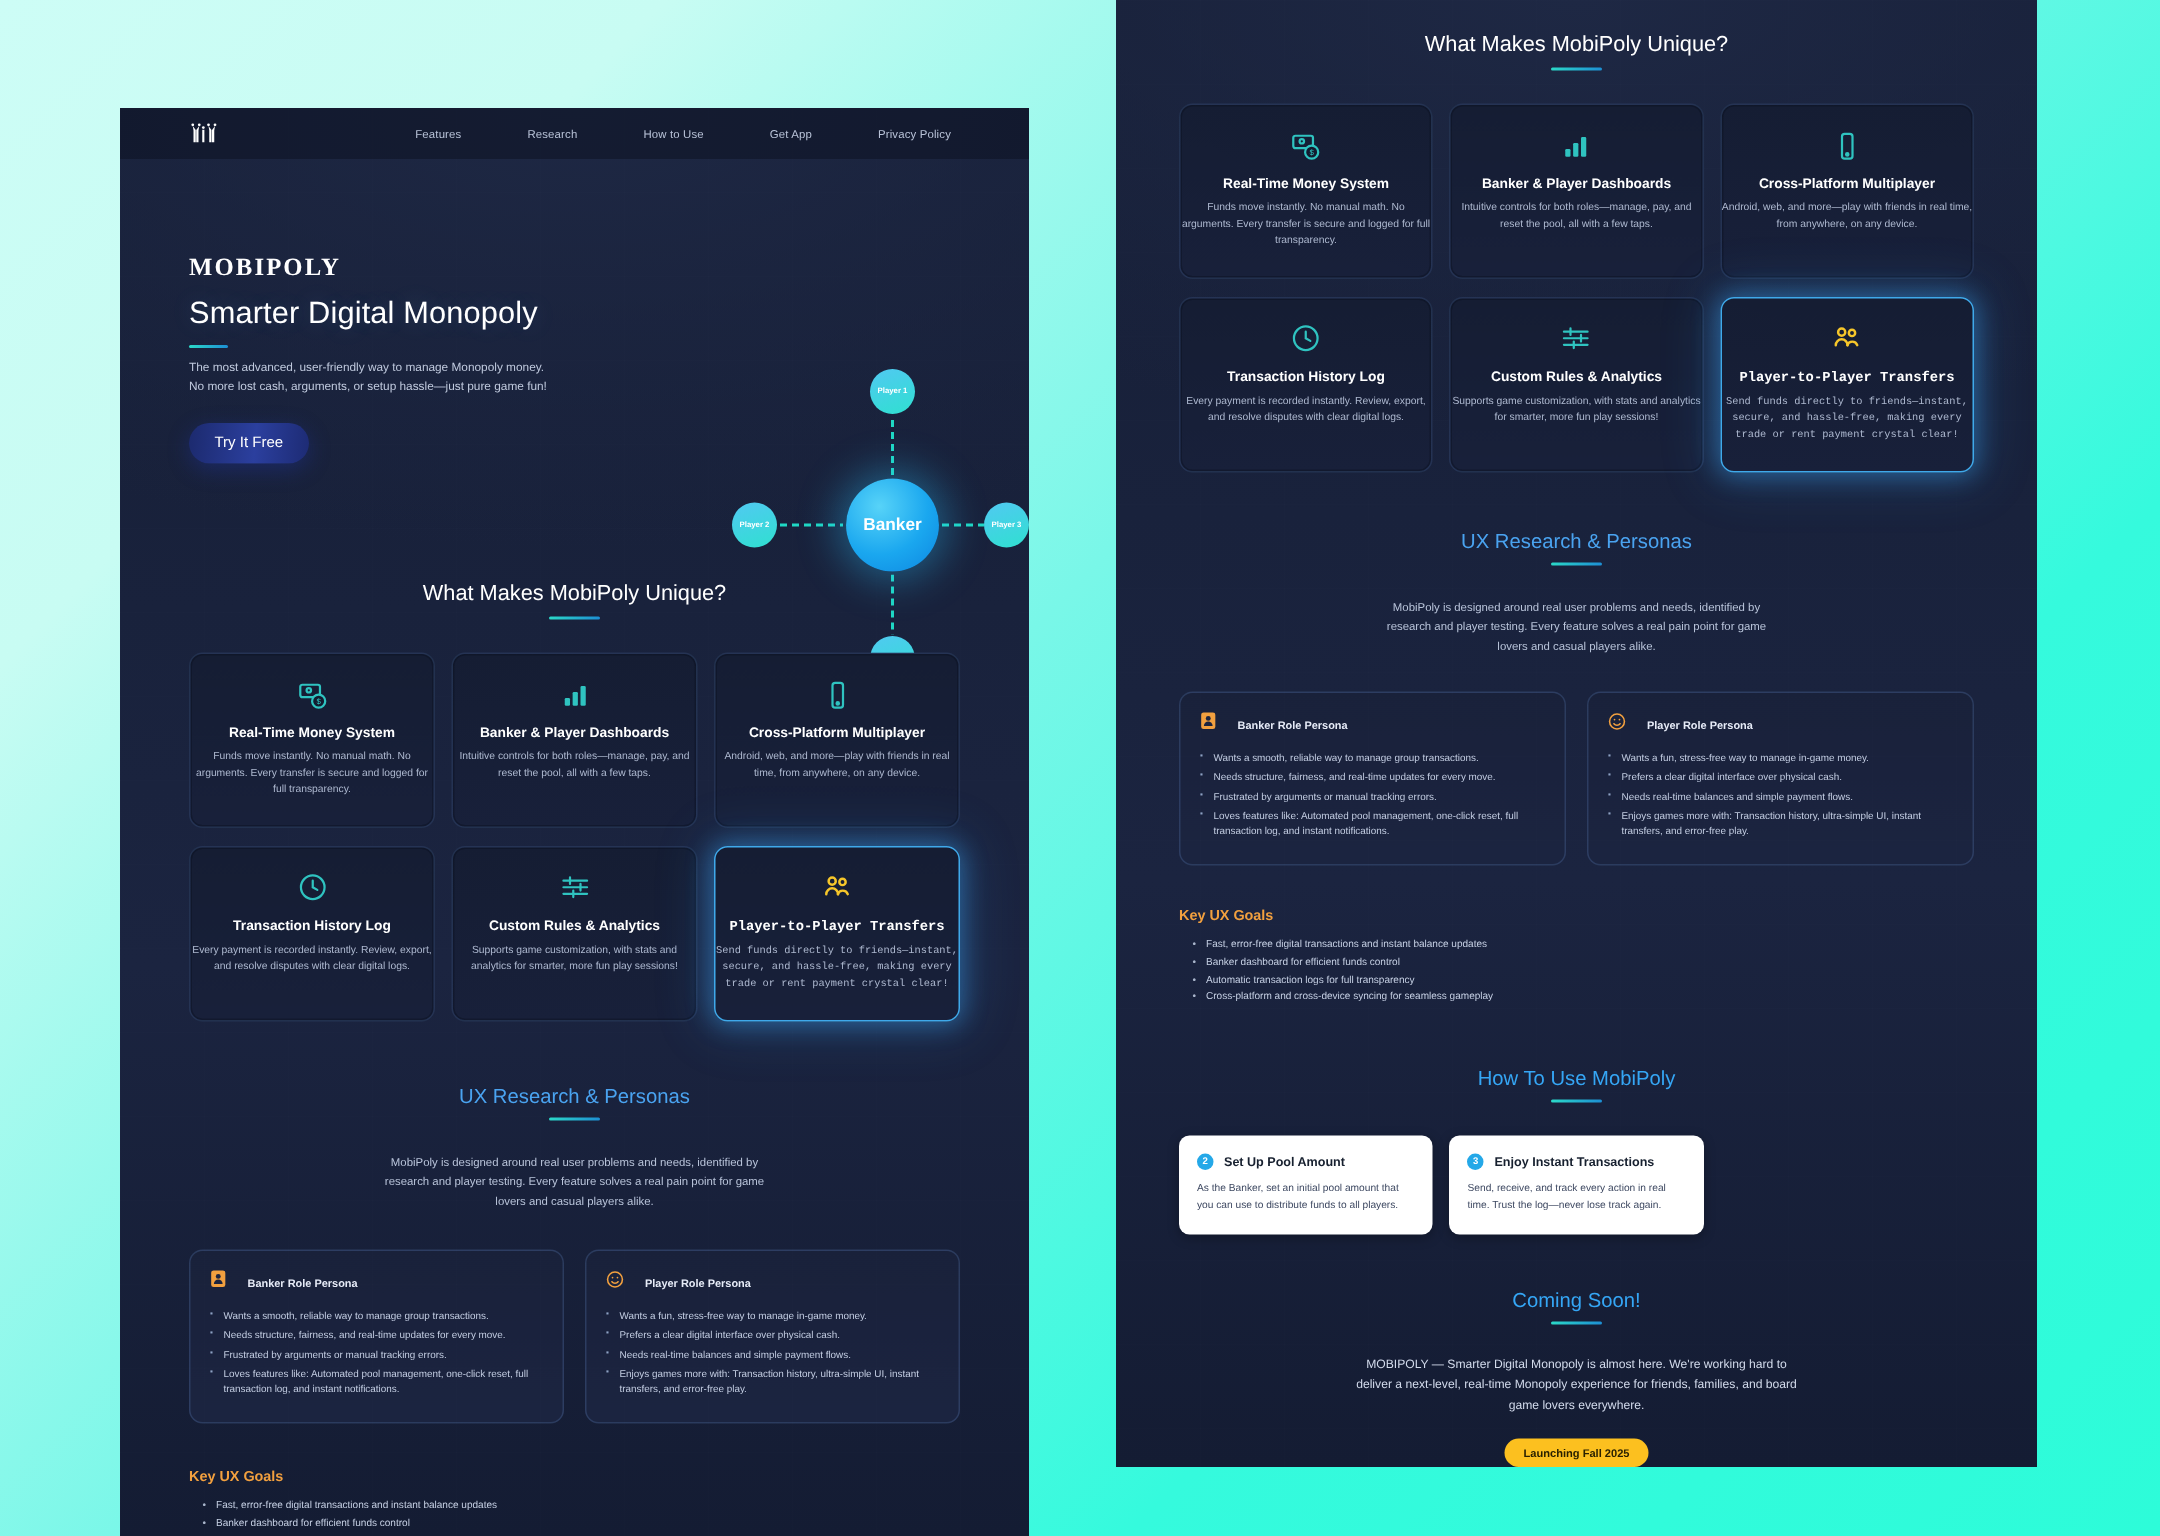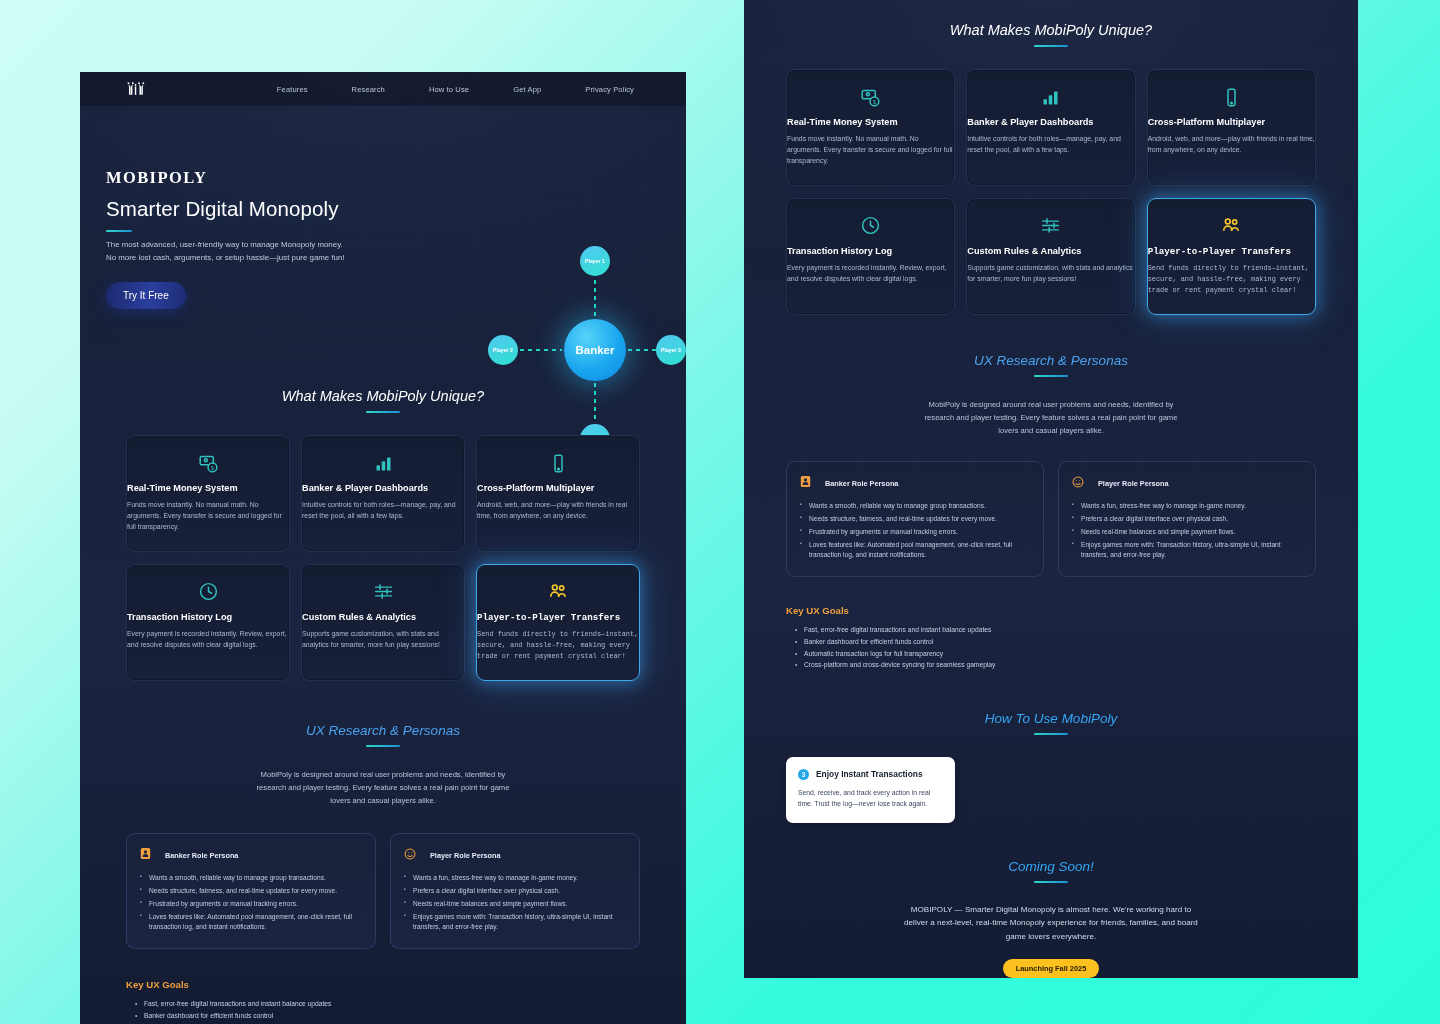--- a/index.html
+++ b/index.html
@@ -32,21 +32,21 @@
   }
 
   
   .navbar{ position:relative; height:34px; display:flex; align-items:center;
            padding:0 52px 0 46px; background:rgba(12,18,34,.55); }
   .logo-mark{ width:20px; height:18px; display:block; }
   .nav-links{ margin-left:auto; display:flex; gap:16px; }
   .nav-links a{ font-size:7.6px; color:#b9c3d8; text-decoration:none; letter-spacing:.1px;margin-left:28px; }
 
   
-  .hero{ position:relative; height:272px; padding:62px 0 0 26px; }
+  .hero{ position:relative; height:272px; padding:62px 0 0 46px; }
   .brand-word{ font-family:"Liberation Serif", serif; font-weight:bold;
                font-size:16.5px; letter-spacing:1.4px; color:#ffffff; }
   .hero h1{ font-size:20.5px; font-weight:400; color:#ffffff; margin-top:9px;
             letter-spacing:.1px; text-shadow:0 0 16px rgba(120,200,255,.20); }
   .hero-rule{ width:26px; height:2px; border-radius:2px; margin:9px 0 7px;
               background:linear-gradient(90deg,#2bd9c8,#1d8fd4); }
   .hero p{ font-size:7.9px; line-height:1.62; color:#c0cade; max-width:248px; }
   .cta{ margin-top:17px; display:inline-block; border:none; cursor:pointer;
         padding:8px 17px; border-radius:16px; font-size:10px; color:#fff;
         background:linear-gradient(95deg,#1c2a6e 0%,#2b3f9e 55%,#1d2b74 100%);
@@ -66,33 +66,33 @@
   .link{ position:absolute; }
   .link-v{ width:2px; left:124px;
            background-image:linear-gradient(#1fd8c4 55%,transparent 0); background-size:2px 8px; }
   .link-h{ height:2px; top:115px;
            background-image:linear-gradient(90deg,#1fd8c4 55%,transparent 0); background-size:8px 2px; }
   .lv1{ top:46px; height:38px; } .lv2{ top:149px; height:40px; }
   .lh1{ left:50px; width:42px; } .lh2{ left:158px; width:28px; }
 
   
   .sec-head{ text-align:center; }
-  .sec-title{ font-size:14.5px; font-weight:400; color:#ffffff;font-style:italic; }
+  .sec-title{ font-size:14.5px; font-weight:400; color:#ffffff; }
   .sec-title.accent{ color:#4aa3f0; font-size:13.5px; }
   .sec-title.accent2{ color:#35a6f5; font-size:13.5px; }
   .sec-underline{ width:34px; height:2px; border-radius:2px; margin:7px auto 0;
                   background:linear-gradient(90deg,#2bd9c8,#1d8fd4); }
   .sec-sub{ text-align:center; font-size:7.6px; line-height:1.68; color:#b9c4da;
             max-width:262px; margin:22px auto 0; }
 
   
   .cards{ display:grid; grid-template-columns:repeat(3,1fr); gap:11px; }
   .card{ position:relative; border-radius:9px; padding:16px 0 18px;
          background:linear-gradient(180deg,#151d33 0%,#18203a 100%);
-         border:1px solid rgba(92,130,190,.20); text-align:left;
+         border:1px solid rgba(92,130,190,.20); text-align:center;
          box-shadow:0 0 0 1px rgba(10,16,30,.4) inset; }
   .card.glow{ border:1.4px solid #3fa9ea;
               box-shadow:0 0 16px 2px rgba(60,160,235,.45), 0 0 34px 6px rgba(50,140,220,.22);font-family:Liberation Mono, monospace; }
   .card-icon{ height:22px; display:flex; align-items:center; justify-content:center;
               margin-bottom:9px; }
   .card-title{ font-size:9.2px; font-weight:bold; color:#ffffff; margin-bottom:6px; }
   .card-desc{ font-size:6.9px; line-height:1.62; color:#aeb9d0; }
 
   
   .personas{ display:grid; grid-template-columns:1fr 1fr; gap:14px; }
@@ -475,20 +475,27 @@
     </div>
 
     <div class="pad-r" style="margin-top:40px;">
       <div class="sec-head">
         <div class="sec-title accent2">How To Use MobiPoly</div>
         <div class="sec-underline"></div>
       </div>
       <div class="steps" style="margin-top:22px;">
         <div class="step">
           <div class="step-head">
+            <span class="step-num">2</span>
+            <span class="step-title">Set Up Pool Amount</span>
+          </div>
+          <div class="step-desc">As the Banker, set an initial pool amount that you can use to distribute funds to all players.</div>
+        </div>
+        <div class="step">
+          <div class="step-head">
             <span class="step-num">3</span>
             <span class="step-title">Enjoy Instant Transactions</span>
           </div>
           <div class="step-desc">Send, receive, and track every action in real time. Trust the log—never lose track again.</div>
         </div>
       </div>
     </div>
 
     <div class="pad-r" style="margin-top:36px;">
       <div class="sec-head">

